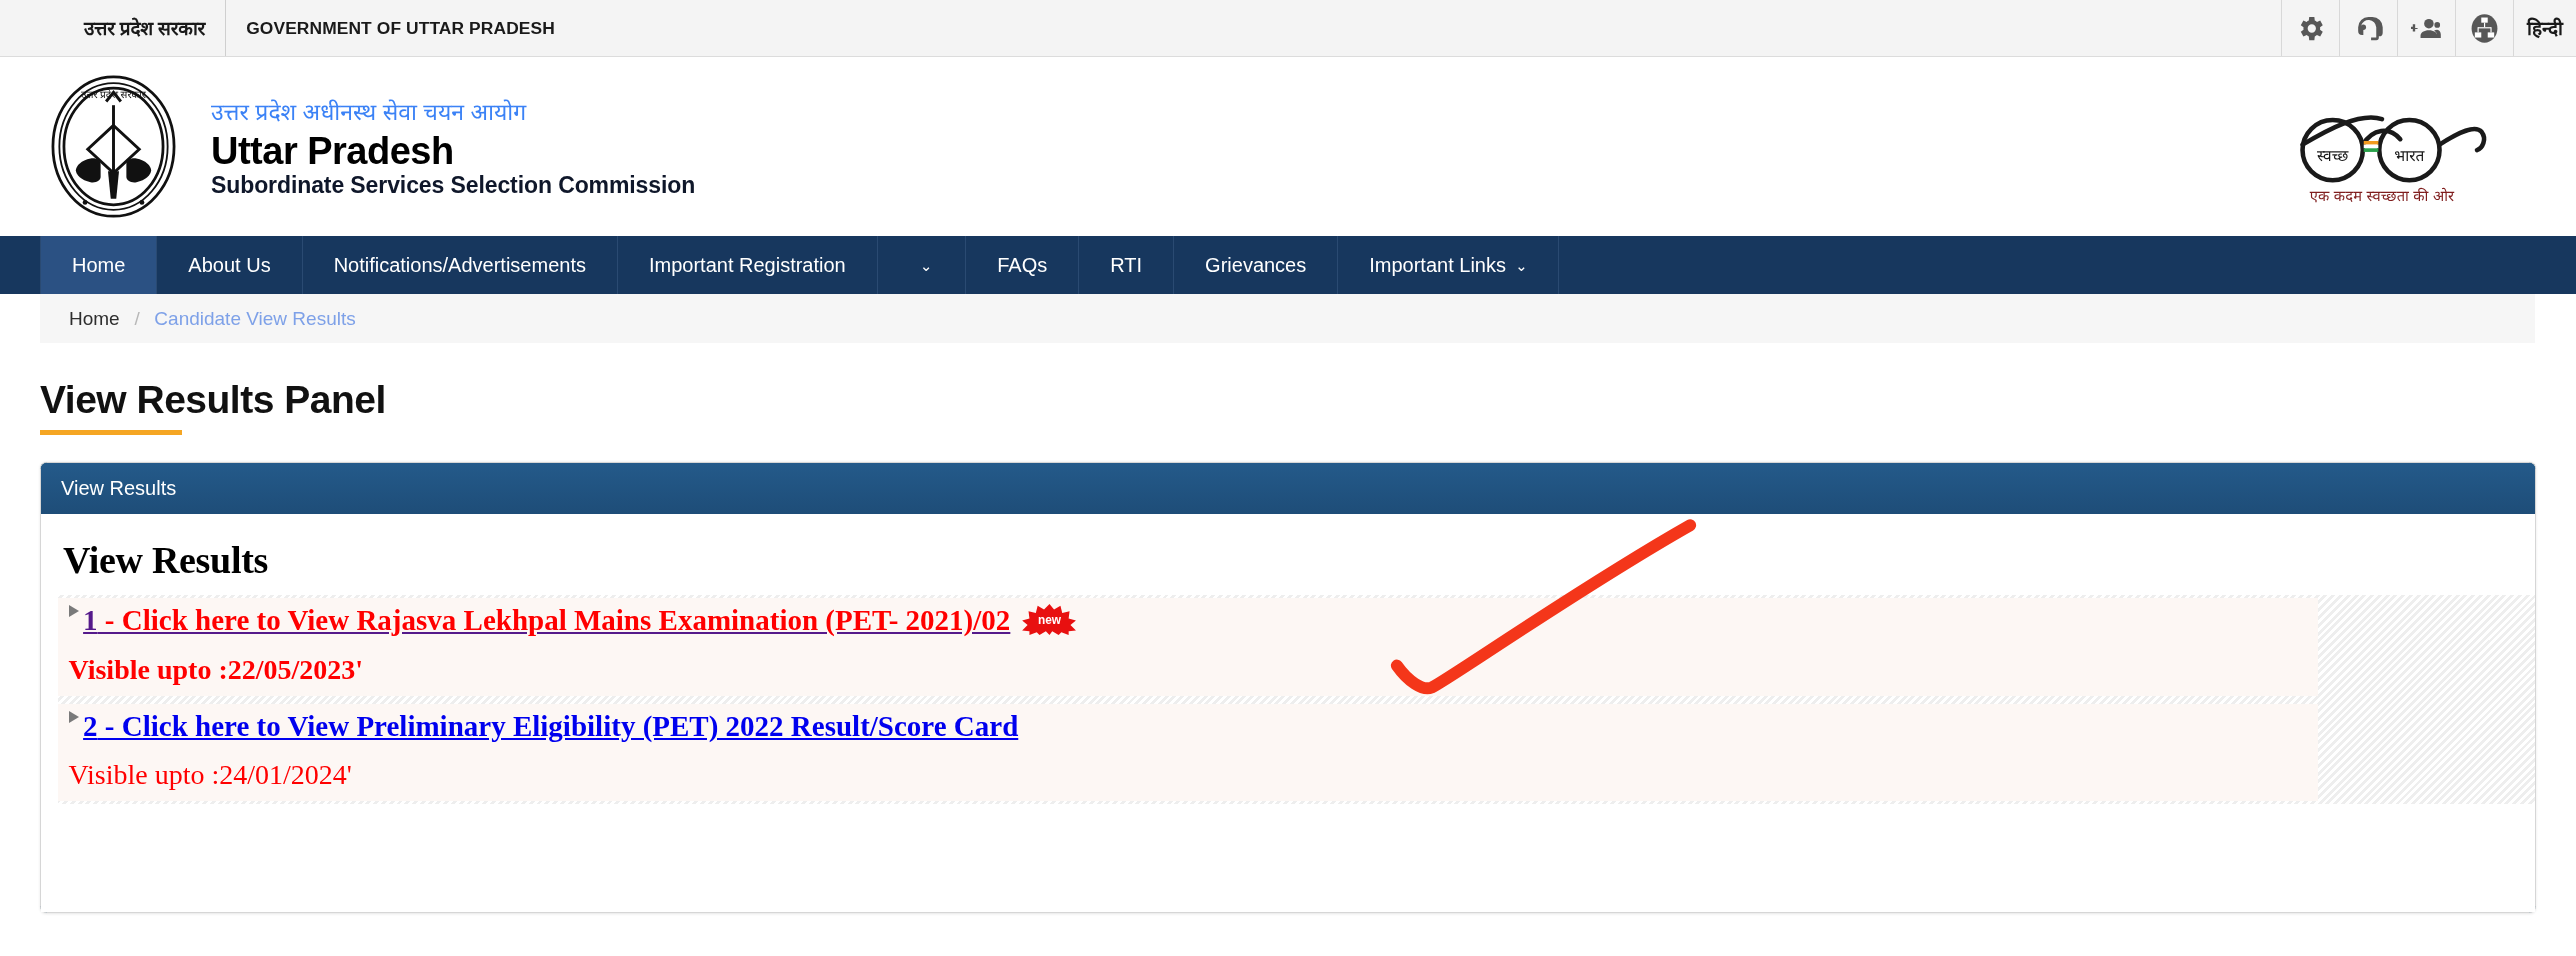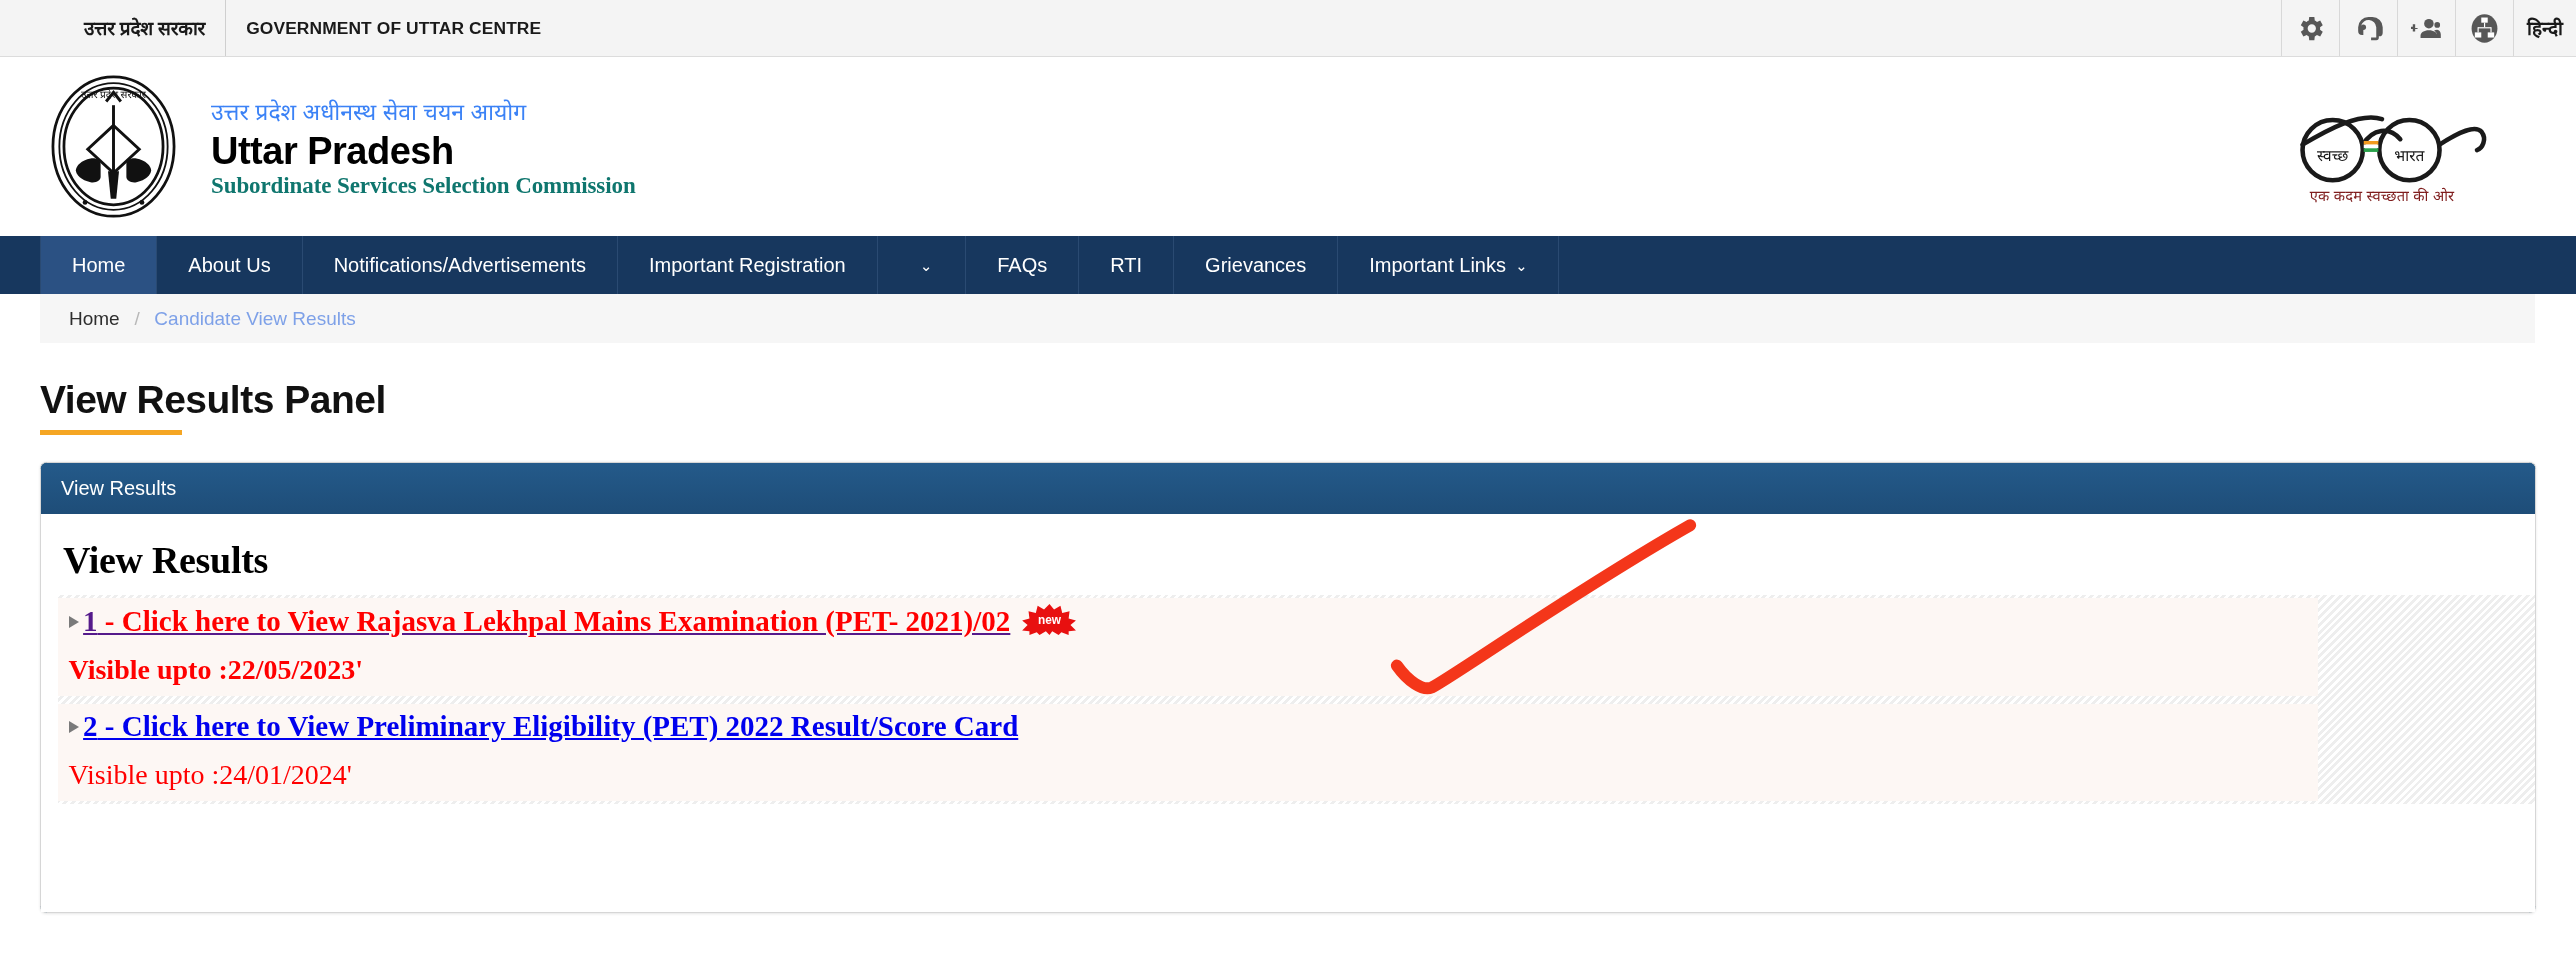--- a/index.html
+++ b/index.html
@@ -95,24 +95,23 @@
   .brand-en1 {
     font-size: 38px;
     font-weight: 700;
     color: #000;
     line-height: 1.12;
     letter-spacing: -0.5px;
   }
   .brand-en2 {
     font-size: 23px;
     font-weight: 700;
-    color: #0f766e;
+    color: #0f172a;
     line-height: 1.2;
     letter-spacing: -0.1px;
-    font-family: Liberation Serif, serif;
   }
   .swachh { margin-left: auto; text-align: center; }
   .swachh svg { display: block; }
   .swachh-tag {
     font-size: 14.7px;
     color: #7f1d1d;
     margin-top: 1.8px;
     letter-spacing: 0.2px;
   }
 
@@ -220,21 +219,20 @@
     width: 2260px;
     padding: 6.4px 0 10px 11px;
     position: relative;
   }
   .row-gap {
     height: 7.3px;
     background: transparent;
   }
   .res-link-line {
     display: flex;
-    align-items: center;
     white-space: nowrap;
   }
   .tri {
     display: inline-block;
     width: 0; height: 0;
     border-left: 10px solid #7a7a7a;
     border-top: 6.4px solid transparent;
     border-bottom: 6.4px solid transparent;
     margin-right: 4.6px;
     flex: 0 0 auto;
@@ -270,21 +268,21 @@
     position: absolute;
     pointer-events: none;
   }
 </style>
 </head>
 <body>
 
 <div class="topbar">
   <div class="topbar-left">
     <div class="gov-hi">उत्तर प्रदेश सरकार</div>
-    <div class="gov-en">GOVERNMENT OF UTTAR CENTRE</div>
+    <div class="gov-en">GOVERNMENT OF UTTAR PRADESH</div>
   </div>
 
   <div class="topbar-right">
 
 
     <div class="tr-cell">
       <svg class="icon-btn" viewBox="0 0 24 24">
         <path fill="#575757" d="M19.4 13a7.6 7.6 0 0 0 0-2l2.1-1.6-2-3.5-2.5 1a7.6 7.6 0 0 0-1.7-1L15 3H11l-.3 2.9a7.6 7.6 0 0 0-1.7 1l-2.5-1-2 3.5L6.6 11a7.6 7.6 0 0 0 0 2l-2.1 1.6 2 3.5 2.5-1c.5.4 1.1.8 1.7 1L11 21h4l.3-2.9c.6-.2 1.2-.6 1.7-1l2.5 1 2-3.5L19.4 13zM13 15.2A3.2 3.2 0 1 1 13 8.8a3.2 3.2 0 0 1 0 6.4z"></path>
       </svg>
     </div>

